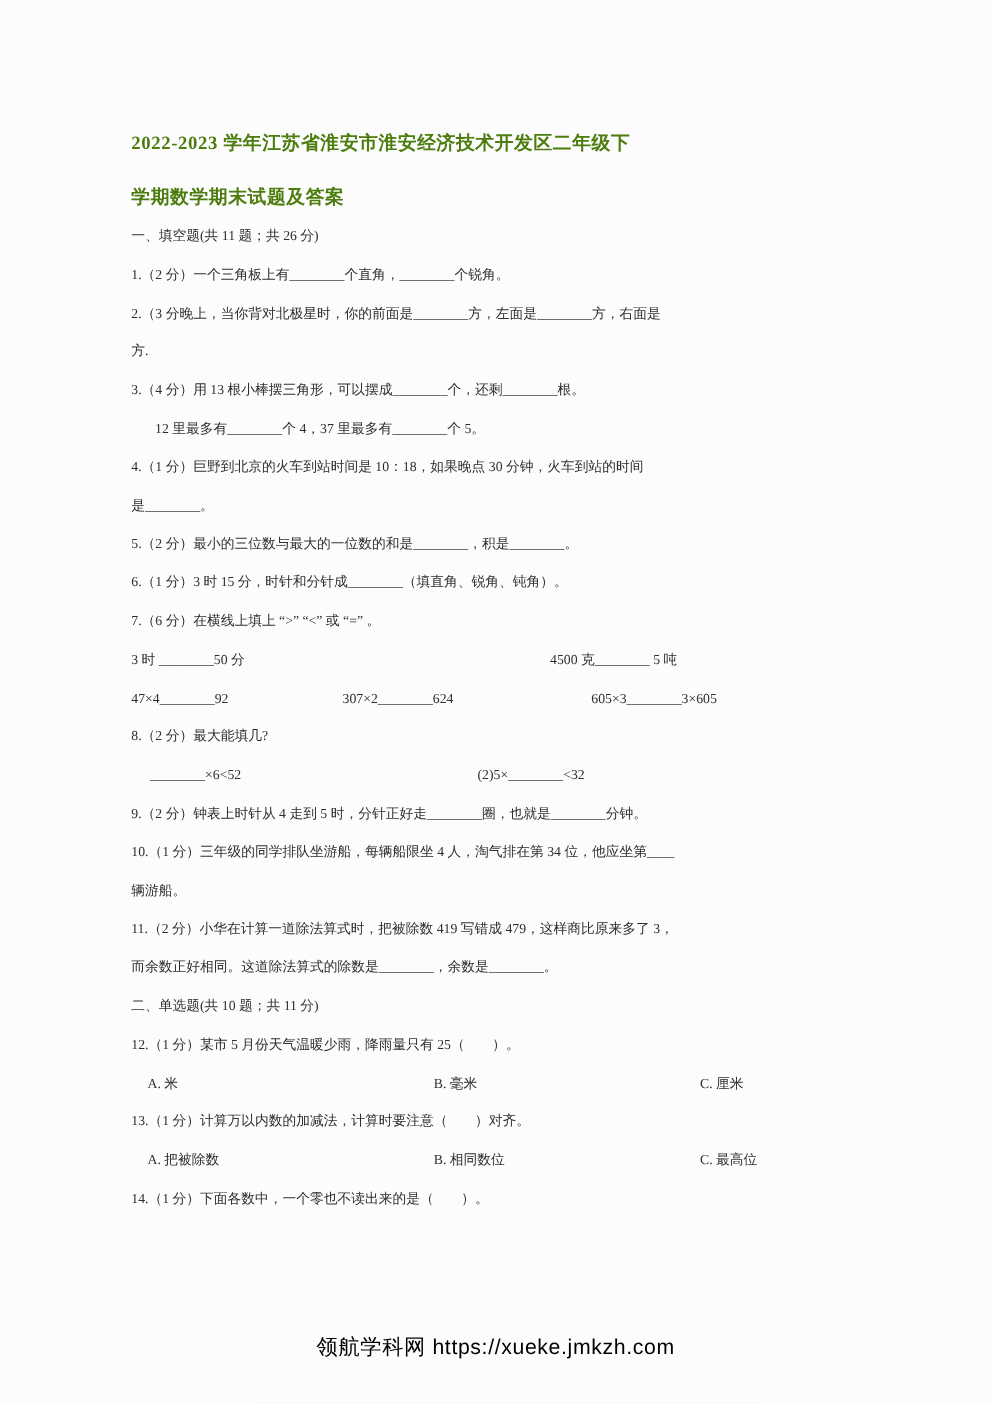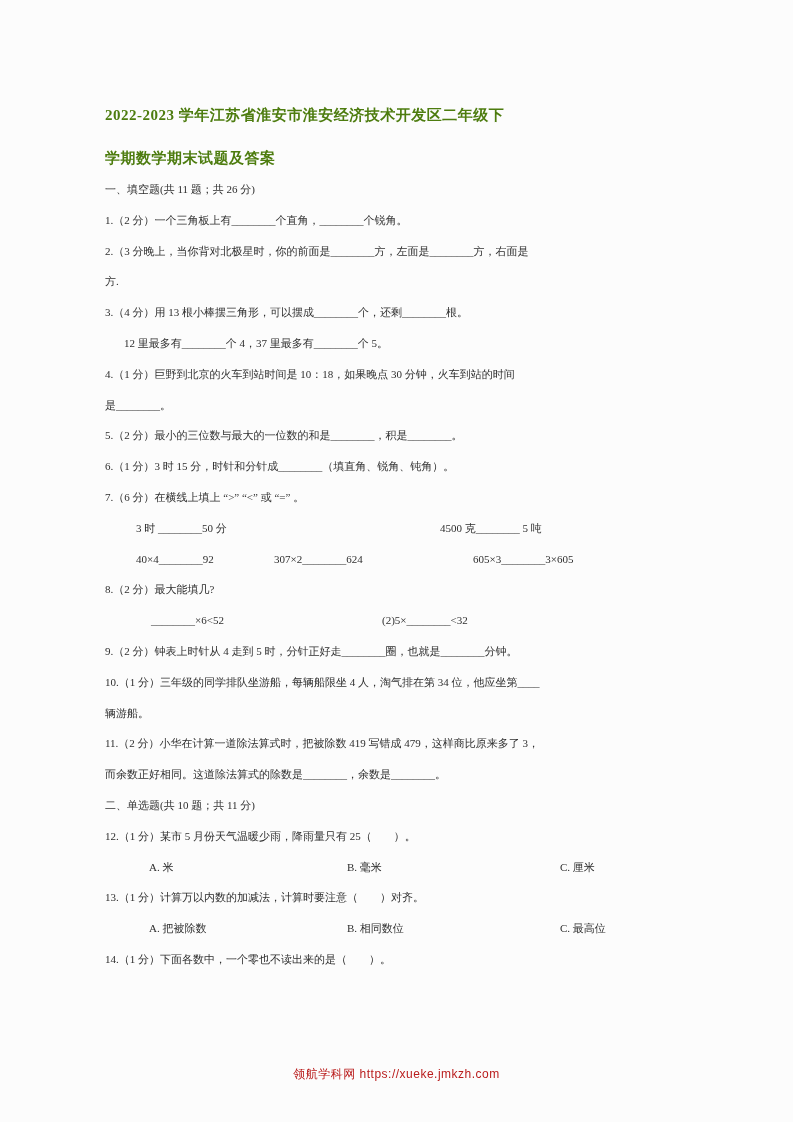--- a/index.html
+++ b/index.html
@@ -18,31 +18,31 @@
     line-height:43px;letter-spacing:.5px;
   }
   .title span{display:block;white-space:nowrap;}
   .body{
     position:absolute;left:105px;top:174px;width:620px;
     font-size:11px;
   }
   .ln{height:30.8px;line-height:30.8px;white-space:nowrap;}
   .row{position:relative;}
   .cell{position:absolute;top:0;white-space:nowrap;}
-  .c0{left:0;margin-left:31px;}
+  .c0{left:0;}
   .indent1{padding-left:19px;}
   .r7a .c1{left:162px;} .r7a .c2{left:335px;}
   .r7b .c1{left:169px;} .r7b .c2{left:368px;}
   .r8  .c0{left:15px;}  .r8  .c1{left:277px;}
   .opts .c0{left:13px;} .opts .c1{left:242px;} .opts .c2{left:455px;}
   .footer{
     position:absolute;left:0;top:1066px;width:100%;
     text-align:center;
     font-family:"Liberation Sans","DejaVu Sans",sans-serif;
-    font-size:12px;color:#b91c1c;letter-spacing:.5px;
+    font-size:17px;color:#000000;letter-spacing:.5px;
   }
 </style>
 </head>
 <body>
 
 <div class="page">
 
   <h1 class="title">
     <span>2022-2023 学年江苏省淮安市淮安经济技术开发区二年级下</span>
     <span>学期数学期末试题及答案</span>
@@ -66,21 +66,21 @@
     <div class="ln">5.（2 分）最小的三位数与最大的一位数的和是________，积是________。</div>
 
     <div class="ln">6.（1 分）3 时 15 分，时针和分针成________（填直角、锐角、钝角）。</div>
 
     <div class="ln">7.（6 分）在横线上填上 “&gt;” “&lt;” 或 “=” 。</div>
     <div class="ln row r7a">
       <span class="cell c0">3 时 ________50 分</span>
       <span class="cell c2">4500 克________ 5 吨</span>
     </div>
     <div class="ln row r7b">
-      <span class="cell c0">40×4________92</span>
+      <span class="cell c0">47×4________92</span>
       <span class="cell c1">307×2________624</span>
       <span class="cell c2">605×3________3×605</span>
     </div>
 
     <div class="ln">8.（2 分）最大能填几?</div>
     <div class="ln row r8">
       <span class="cell c0">________×6&lt;52</span>
       <span class="cell c1">(2)5×________&lt;32</span>
     </div>
 

